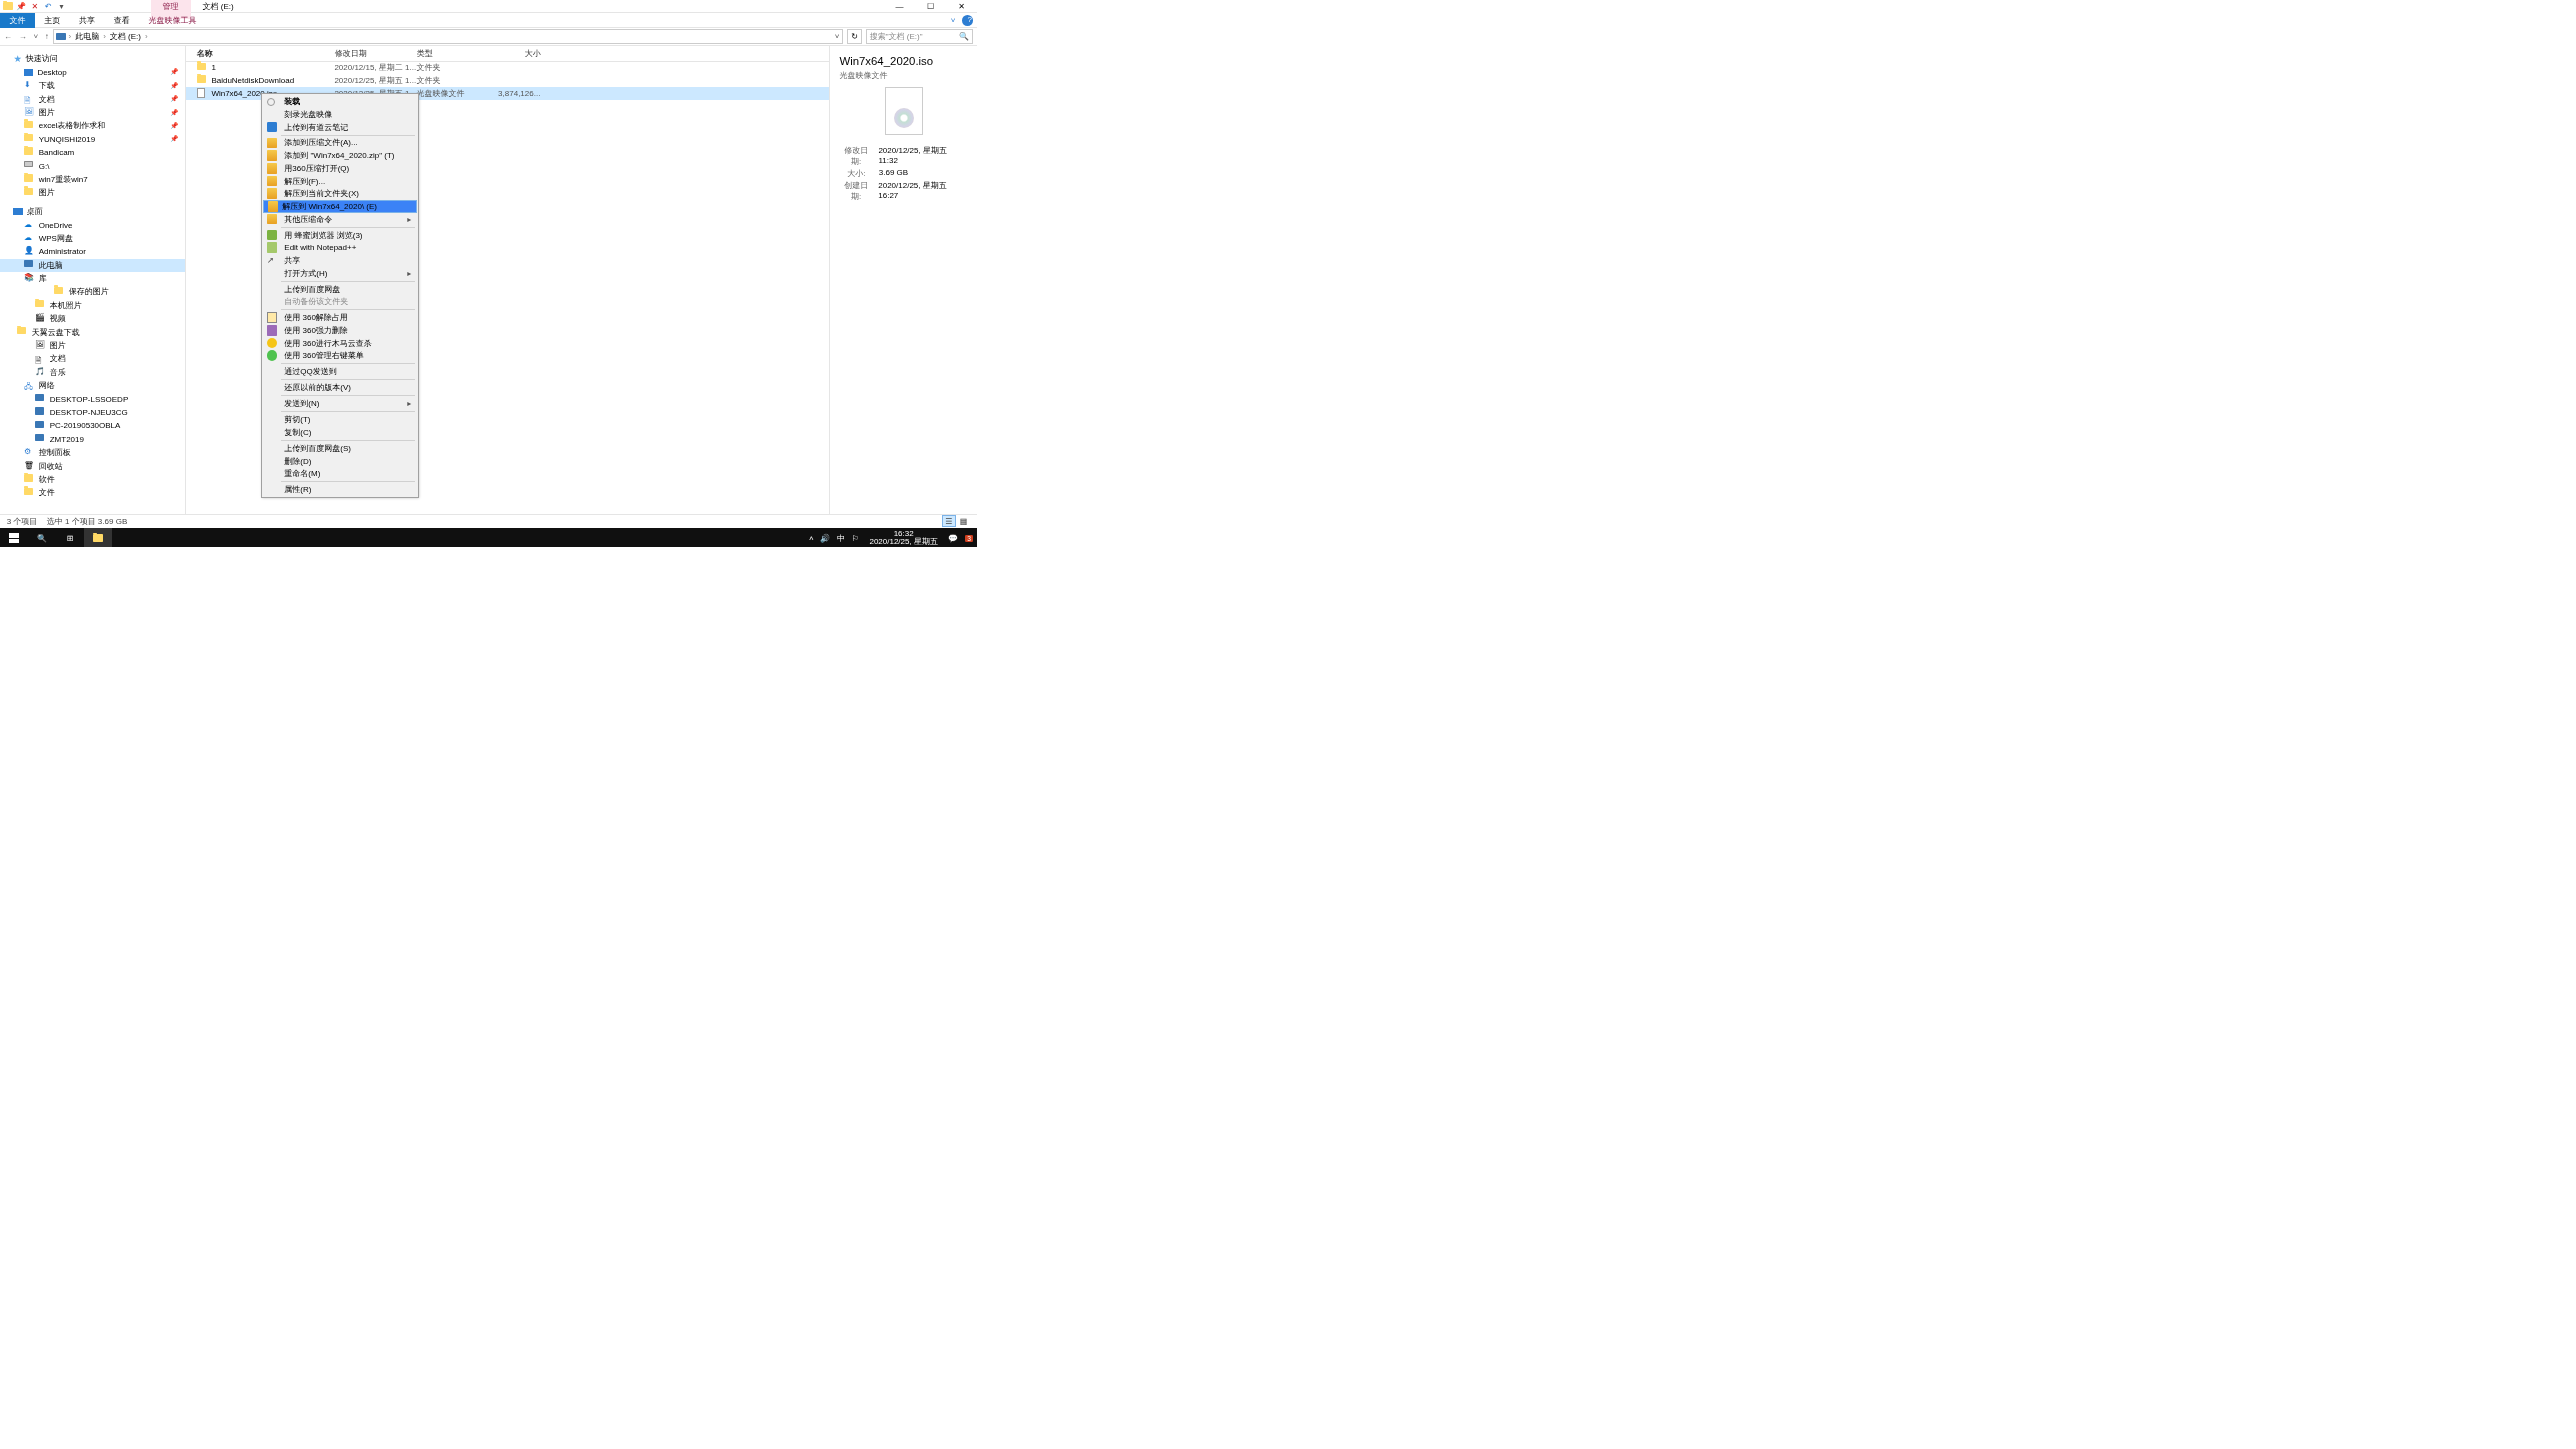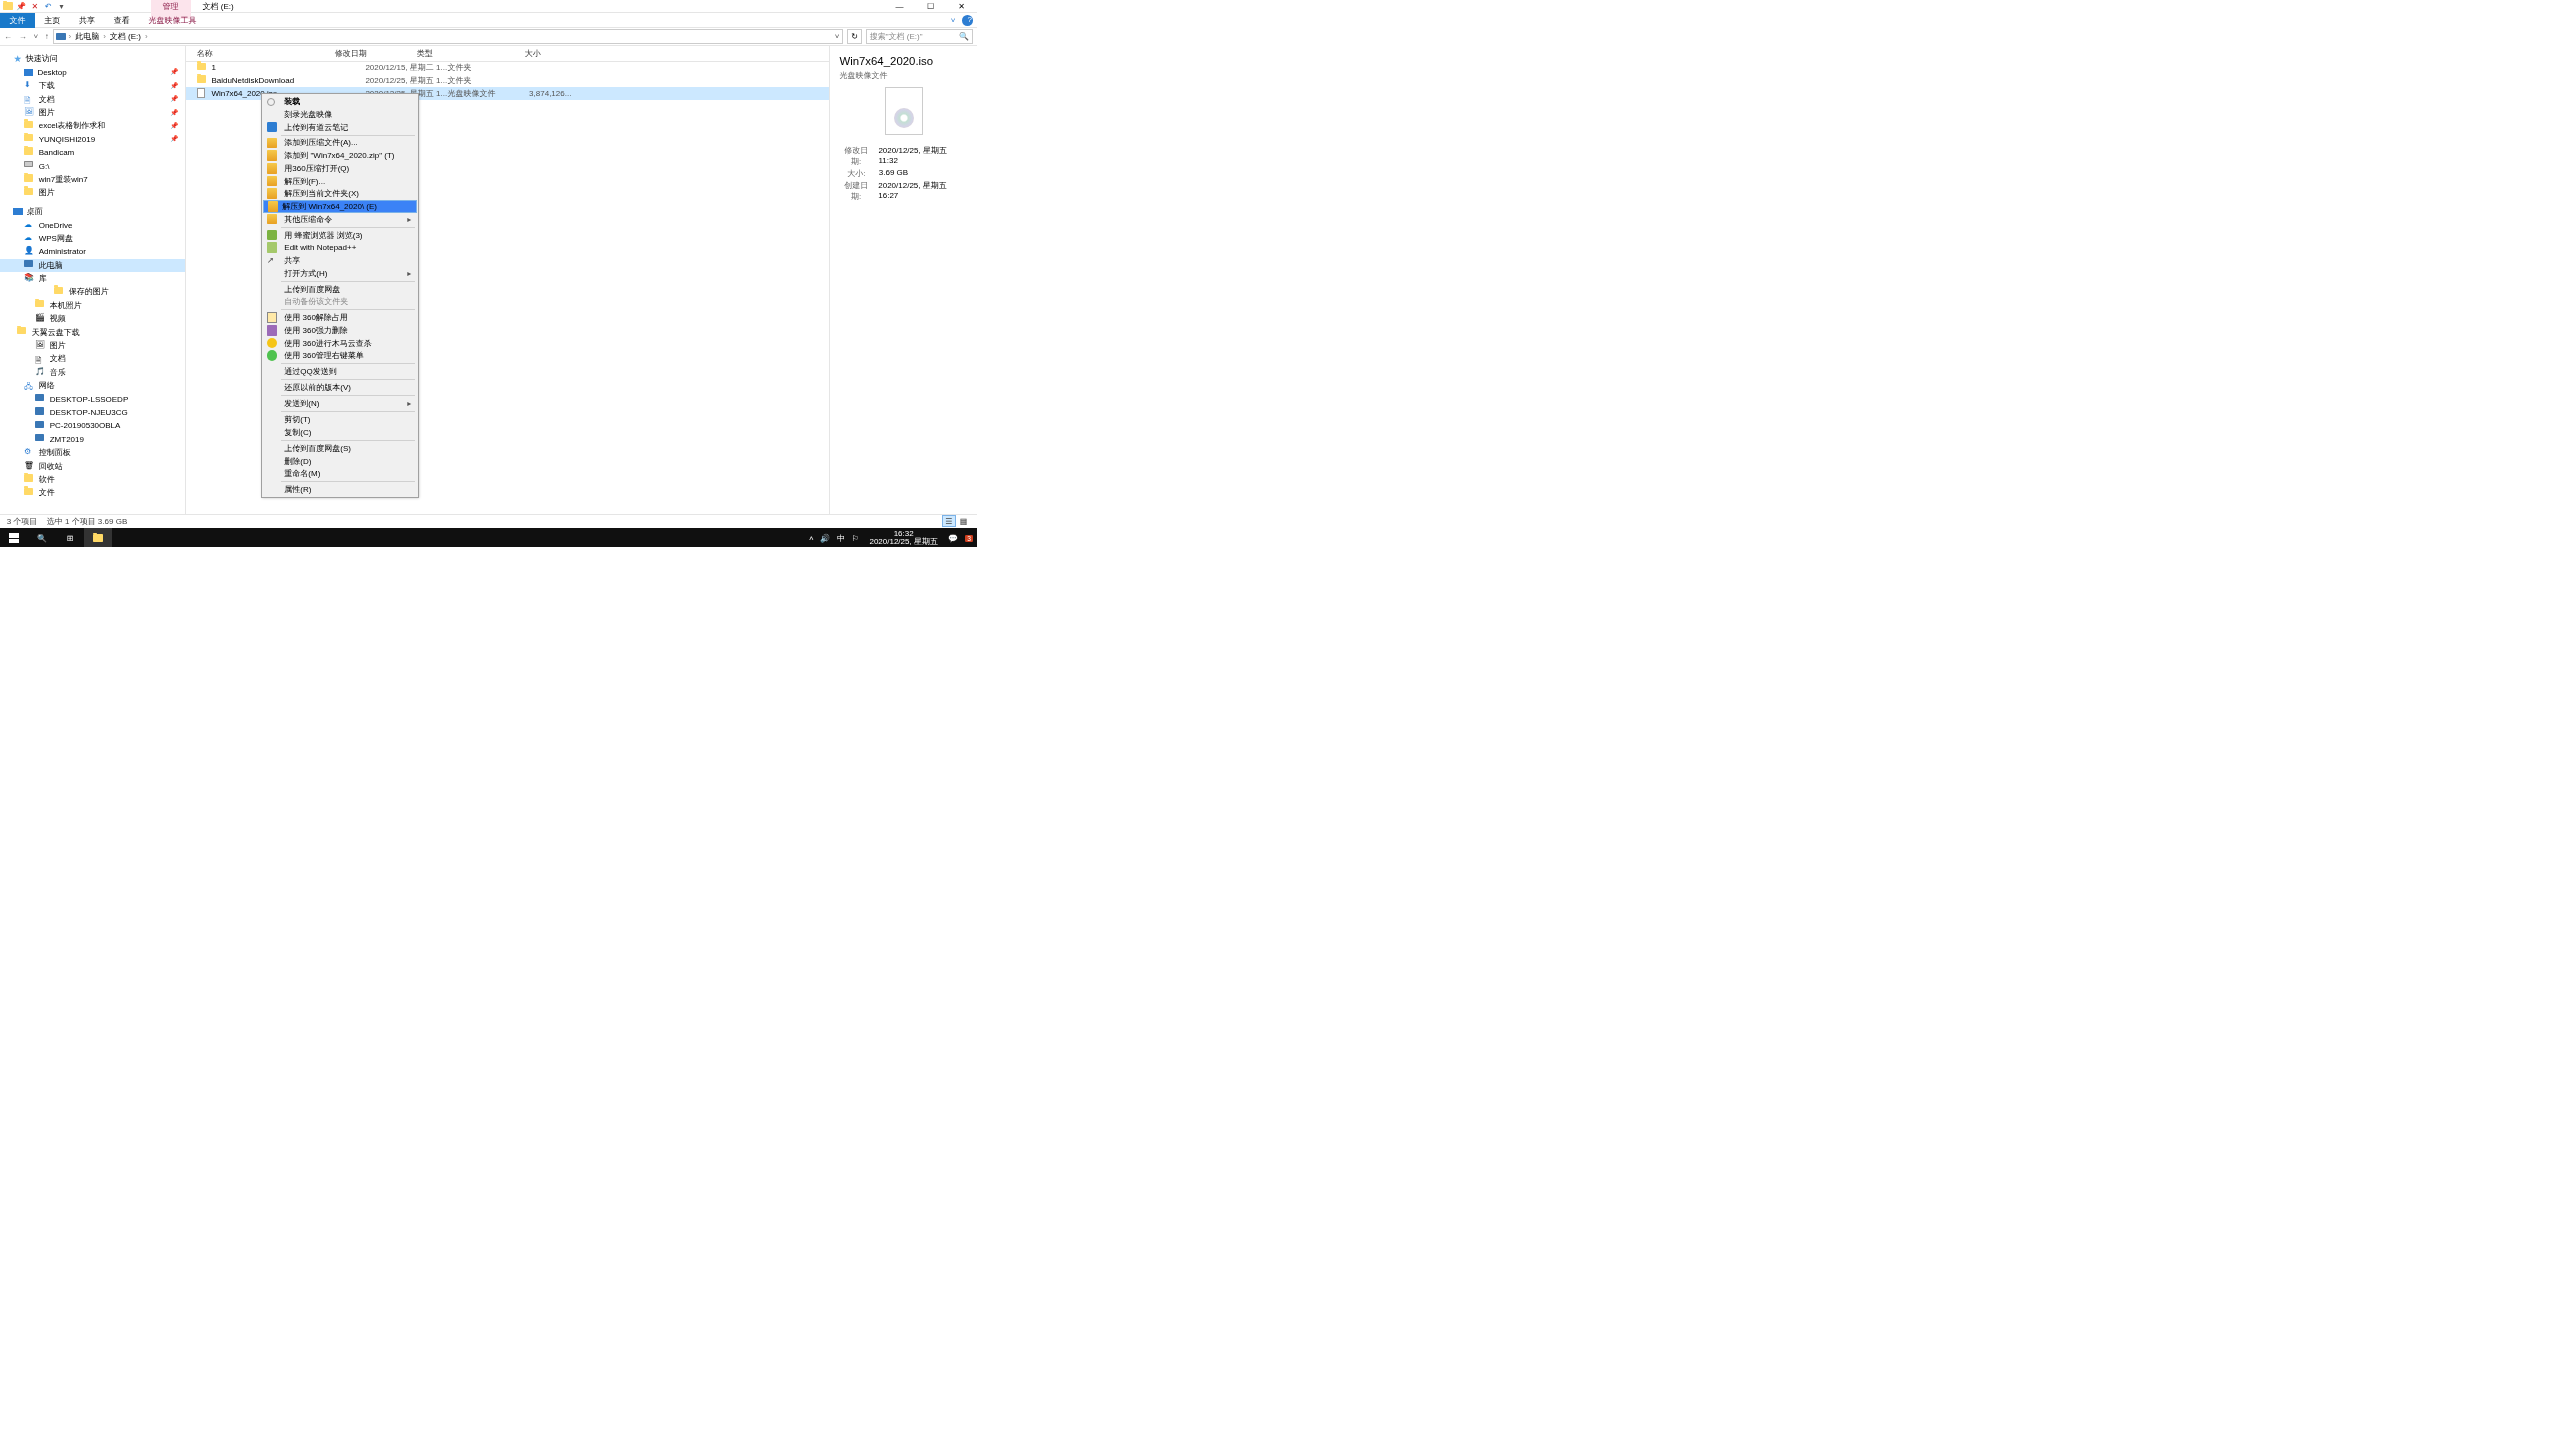--- a/index.html
+++ b/index.html
@@ -32,29 +32,29 @@
 .nav-item .pin{margin-left:auto;margin-right:6.7px;color:#888;font-size:6.7px;}
 .nav-spacer{height:5.4px;}
 .folder-ic{background:#ffd966;border-radius:0.7px;width:9.4px;height:7.4px;position:relative;}
 .folder-ic::before{content:"";position:absolute;top:-1.3px;left:0;width:4px;height:1.3px;background:#ffd966;border-radius:0.7px 0.7px 0 0;}
 .disk-ic{width:9.4px;height:6.7px;background:#ccc;border:0.7px solid #888;border-radius:0.7px;}
 .pc-ic{width:9.4px;height:7.4px;background:#3a77b5;border-radius:0.7px;}
 .star-ic{color:#5ba7e8;font-size:9.4px;}
 .main{flex:1;display:flex;}
 .filelist{flex:1;}
 .cols{height:16px;display:flex;align-items:center;border-bottom:0.7px solid #e5e5e5;padding-left:10.7px;color:#333;}
-.col-name{width:138px;}
+.col-name{width:138px;font-weight:bold;}
 .col-date{width:82px;}
 .col-type{width:70px;}
 .col-size{width:54px;text-align:right;}
 .row{height:12.7px;display:flex;align-items:center;padding-left:10.7px;}
 .row.sel{background:#cce8ff;}
 .row .ic{width:10.7px;height:10.7px;margin-right:4px;}
 .row .nm{width:123px;overflow:hidden;white-space:nowrap;}
-.row .dt{width:82px;color:#555;margin-left:31px;}
+.row .dt{width:82px;color:#555;}
 .row .tp{width:70px;color:#555;}
 .row .sz{width:54px;text-align:right;color:#555;}
 .file-ic{width:8.7px;height:10px;background:#fff;border:0.7px solid #999;position:relative;}
 .preview{width:148px;border-left:0.7px solid #e5e5e5;padding:9.4px;}
 .preview h3{font-size:11.4px;font-weight:400;margin-bottom:2.7px;}
 .preview .sub{color:#666;margin-bottom:6.7px;}
 .preview .thumb{width:38px;height:48px;border:0.7px solid #ccc;margin:5.4px auto 9.4px;background:#fff;position:relative;}
 .preview .disc{width:20px;height:20px;border-radius:50%;background:radial-gradient(circle,#fff 20%,#c4e0d4 30%,#d4d4e8 60%,#e0d4c8 90%);position:absolute;bottom:6.7px;left:8.7px;}
 .preview .meta{display:flex;margin-bottom:1.3px;}
 .preview .meta .k{width:34px;color:#666;text-align:center;margin-right:5.4px;}

